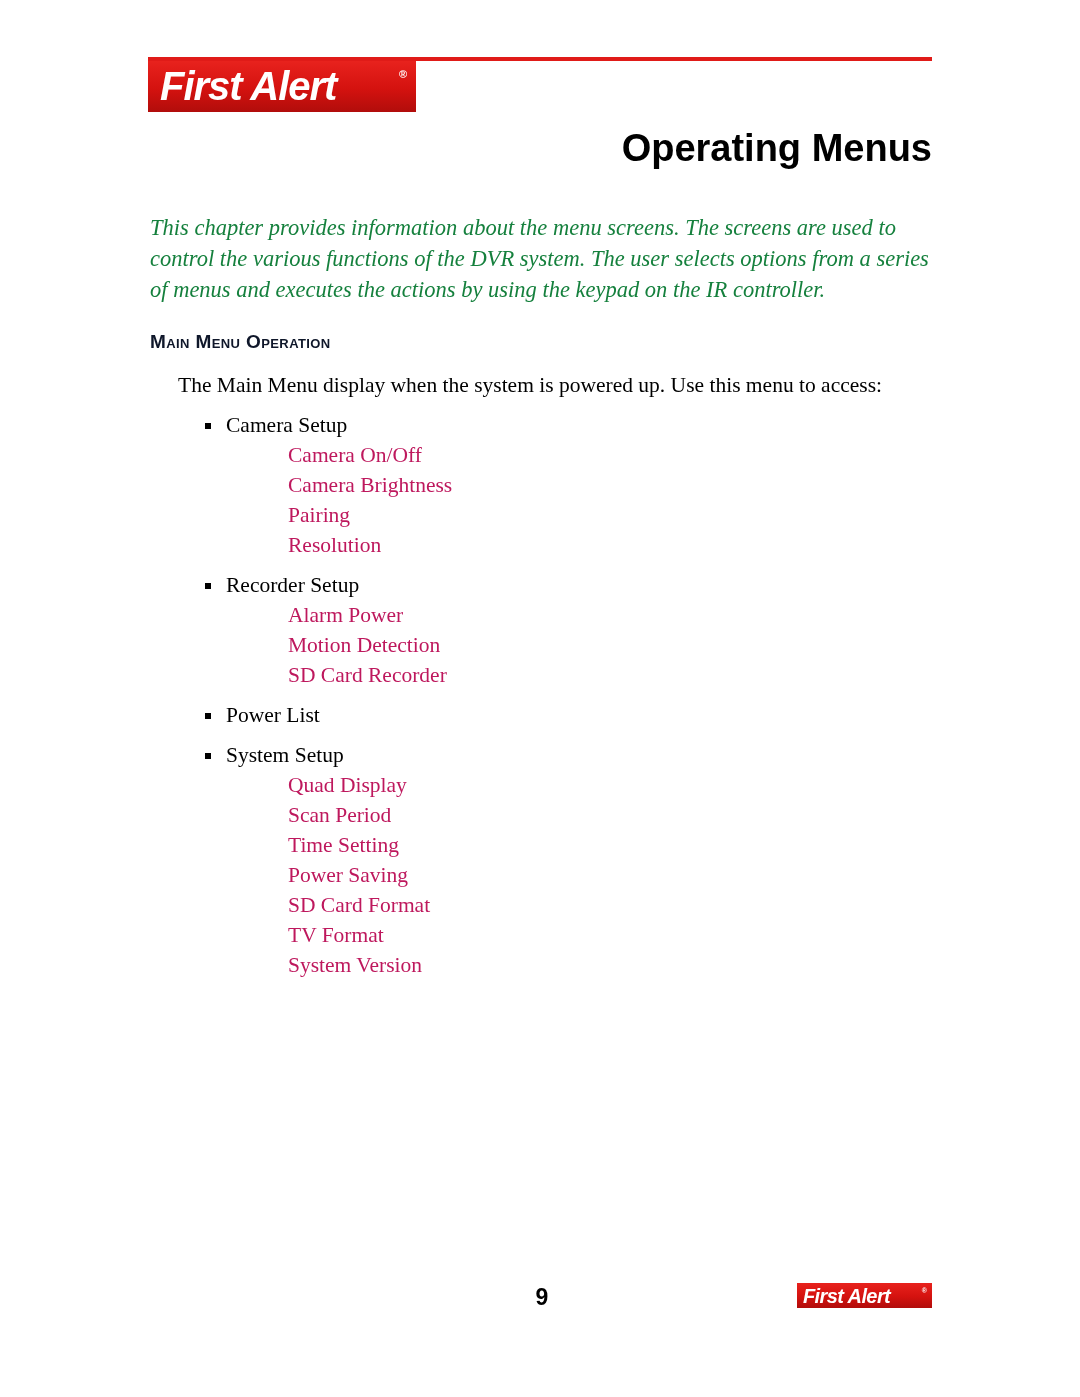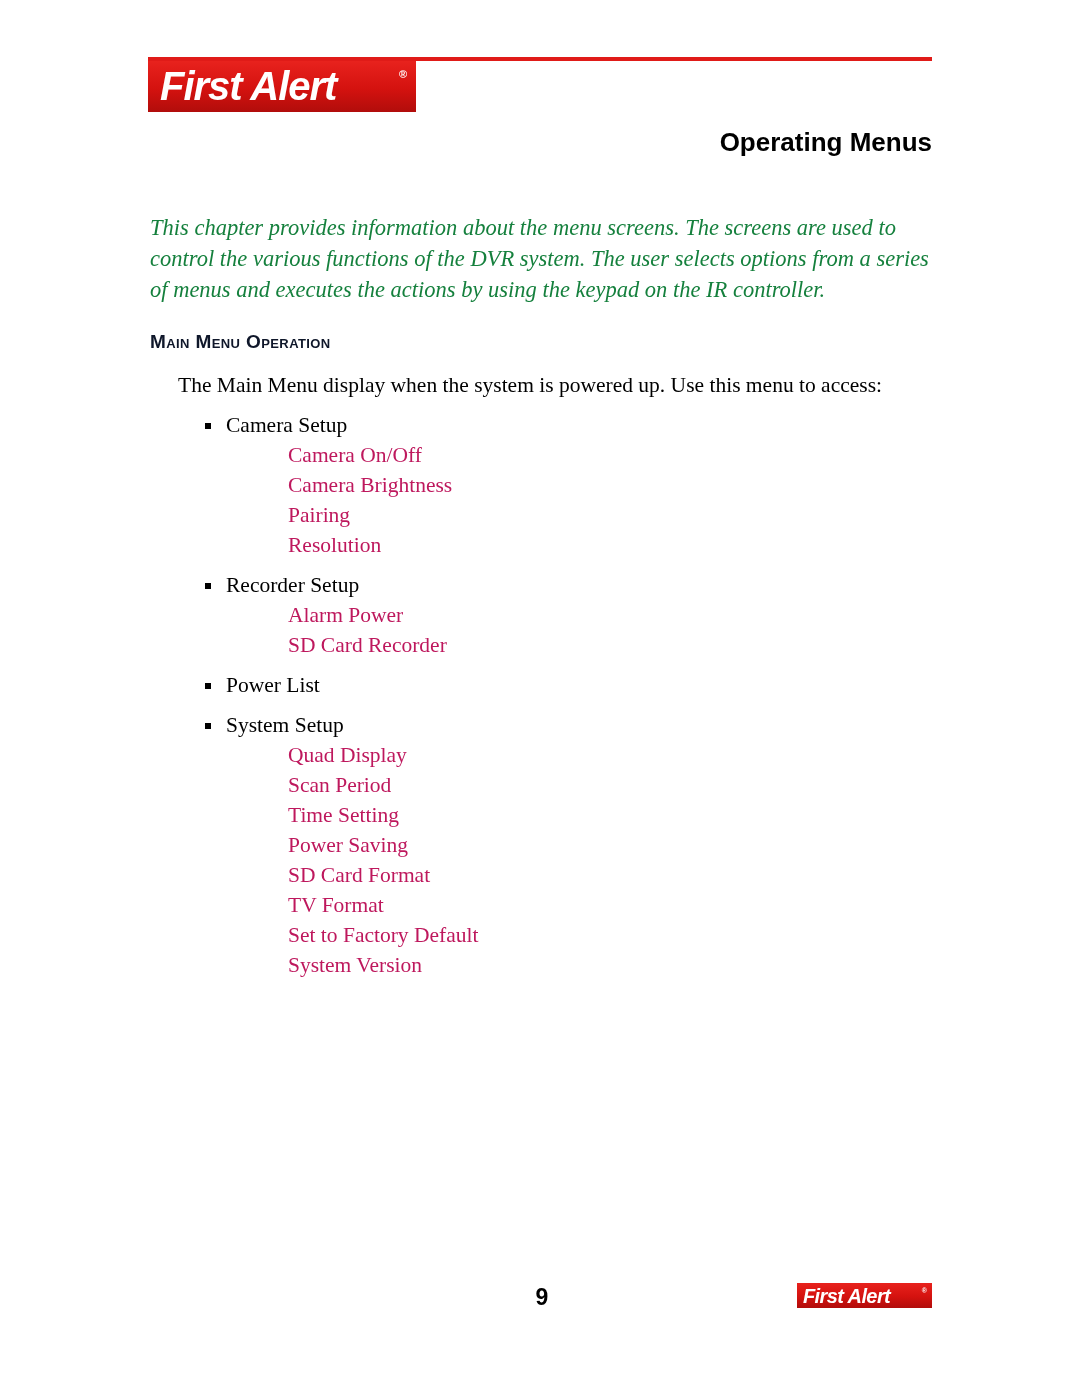--- a/index.html
+++ b/index.html
@@ -64,21 +64,21 @@
     color: #ffffff;
     line-height: 1;
   }
 
   .page-title {
     position: absolute;
     right: 148px;
     top: 128px;
     font-family: "Liberation Sans", sans-serif;
     font-weight: bold;
-    font-size: 26px;
+    font-size: 38px;
     letter-spacing: 0px;
     color: #000000;
     white-space: nowrap;
     line-height: 1.1;
   }
 
   
   .intro {
     position: absolute;
     left: 150px;
@@ -252,20 +252,21 @@
       </li>
 
       <li class="menu-group">
         <div class="group-spacer"></div>
         <div class="bullet-row">
           <span class="sq"></span>
           <span>Recorder Setup</span>
         </div>
         <ul class="sub-list">
           <li class="sub-row">Alarm Power</li>
+          <li class="sub-row">Motion Detection</li>
           <li class="sub-row">SD Card Recorder</li>
         </ul>
       </li>
 
       <li class="menu-group">
         <div class="group-spacer"></div>
         <div class="bullet-row">
           <span class="sq"></span>
           <span>Power List</span>
         </div>
@@ -277,21 +278,20 @@
           <span class="sq"></span>
           <span>System Setup</span>
         </div>
         <ul class="sub-list">
           <li class="sub-row">Quad Display</li>
           <li class="sub-row">Scan Period</li>
           <li class="sub-row">Time Setting</li>
           <li class="sub-row">Power Saving</li>
           <li class="sub-row">SD Card Format</li>
           <li class="sub-row">TV Format</li>
-          <li class="sub-row">Set to Factory Default</li>
           <li class="sub-row">System Version</li>
         </ul>
       </li>
 
     </ul>
   </div>
 
   <div class="page-number">
     <span>9</span>
   </div>

